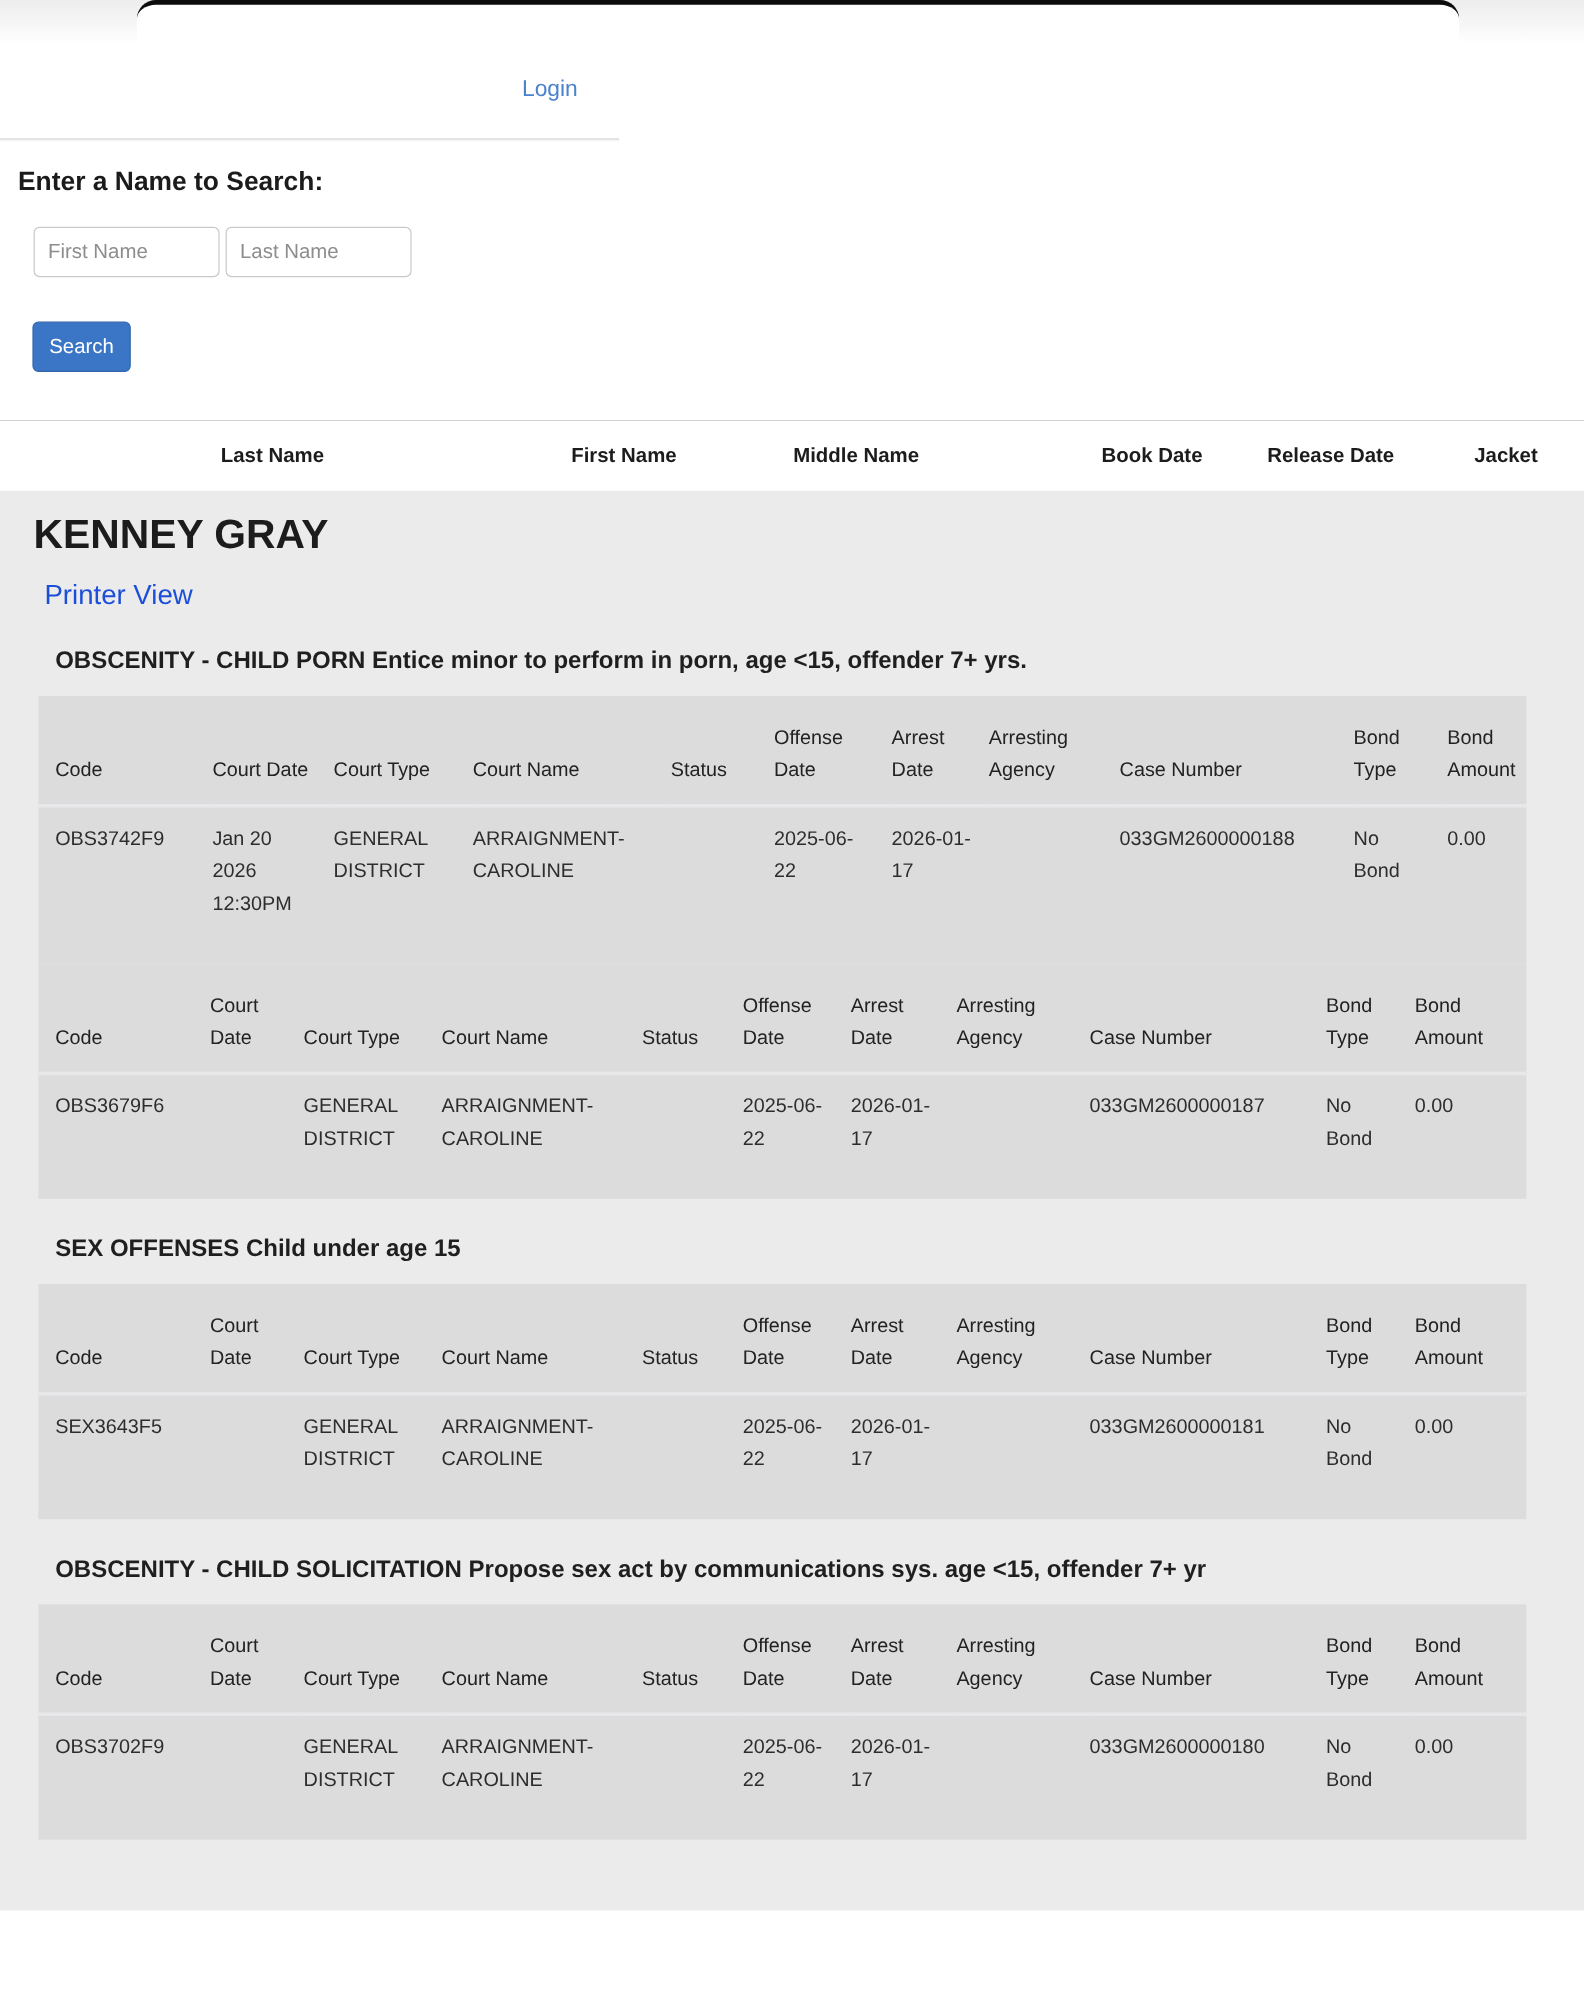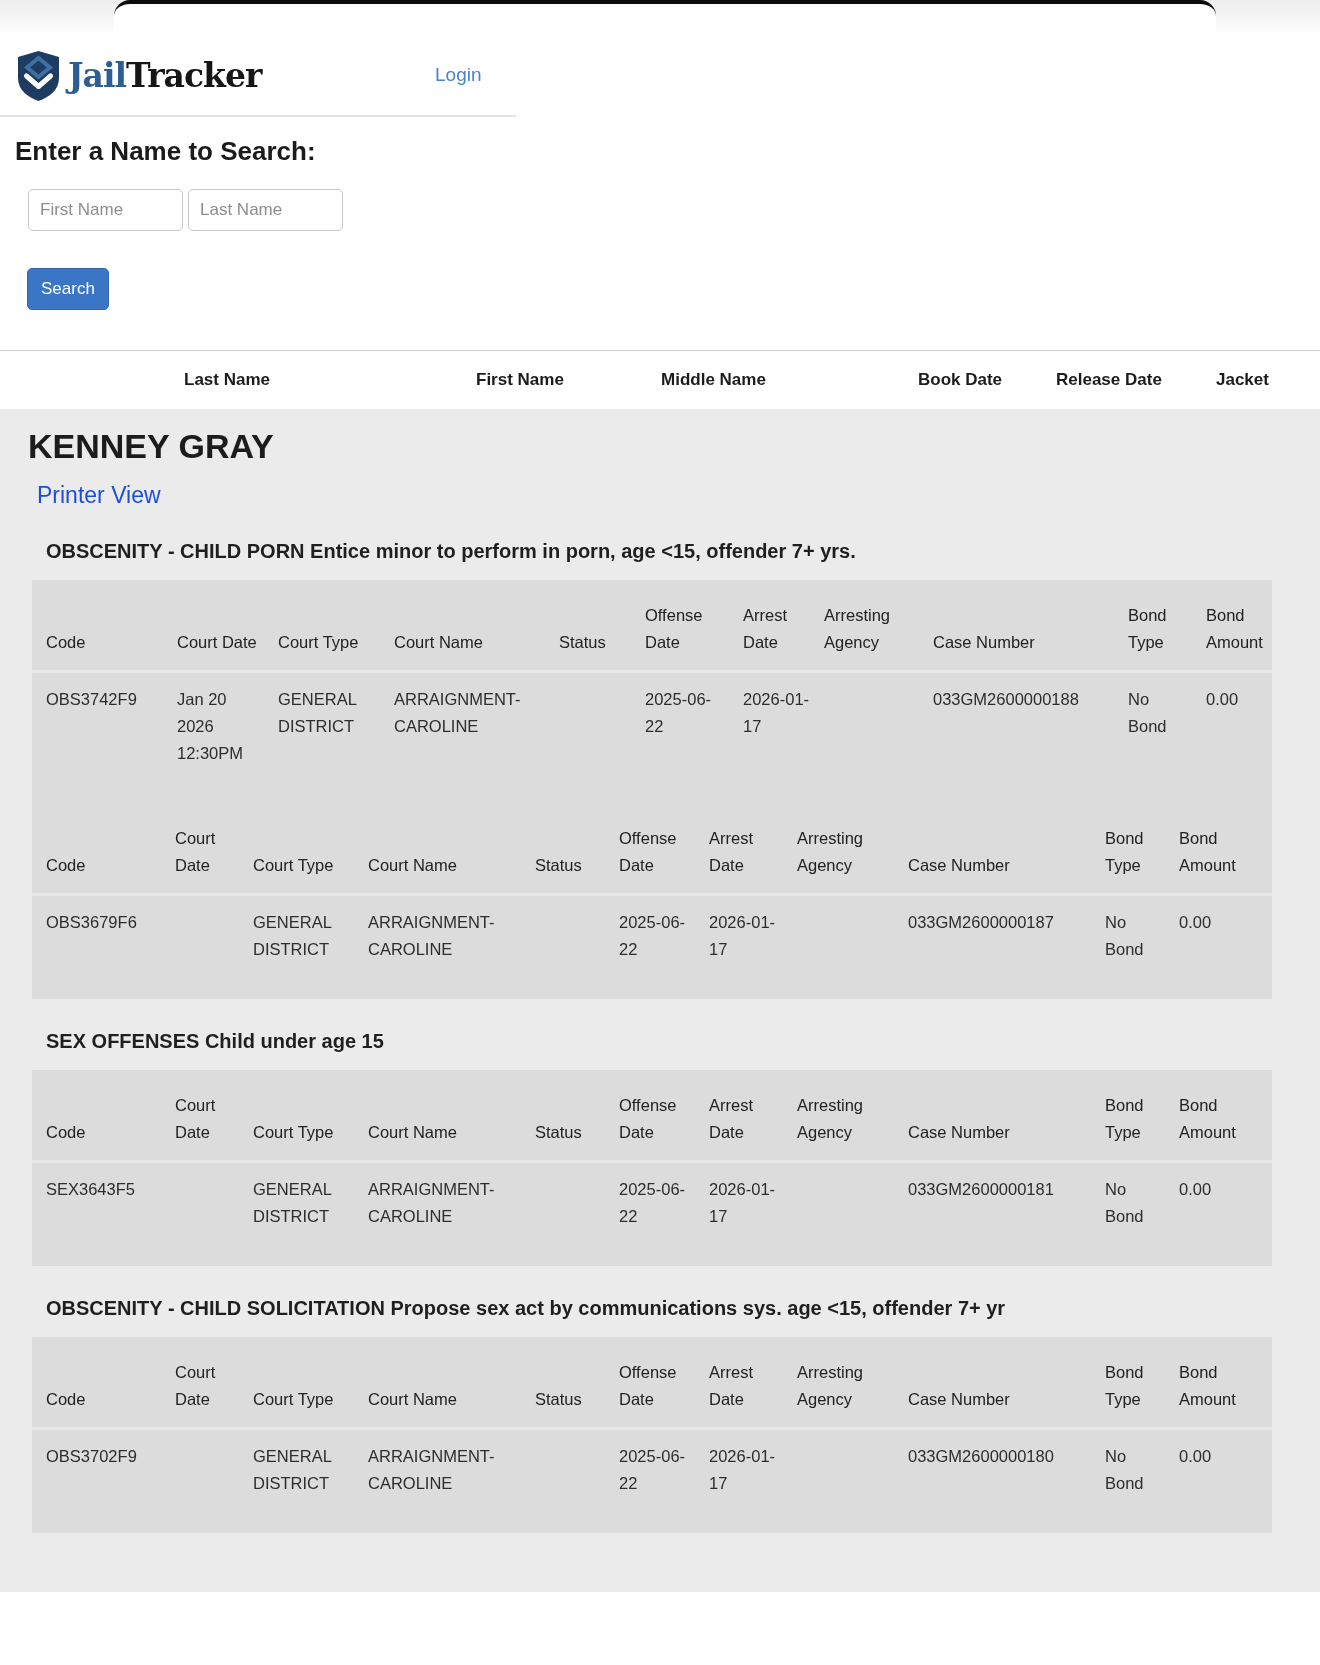--- a/index.html
+++ b/index.html
@@ -17,38 +17,38 @@
   .logo{position:absolute;left:18px;top:15px;display:flex;align-items:center;gap:9px;text-decoration:none}
   .logo svg{width:41px;height:50px;display:block}
   .logo-text{font-family:"DejaVu Serif",serif;font-weight:bold;font-size:33px;letter-spacing:-1px;line-height:50px}
   .jail{color:#2d5e93}
   .tracker{color:#161616}
   .login{position:absolute;left:435px;top:28px;font-size:19px;color:#4a82cc;text-decoration:none}
   .header-rule{position:absolute;left:0;bottom:0;width:516px;height:0;border-bottom:2px solid #e4e4e4}
 
   
   .search{height:233px;padding-top:16px}
-  .search h2{margin:0 11px 0 15px;font-size:26px;line-height:36px;font-weight:bold;color:#1b1b1b}
+  .search h2{margin:0 11px 0 15px;font-size:22px;line-height:36px;font-weight:bold;color:#1b1b1b}
   .fields{margin:20px 0 0 28px;display:flex;gap:5px}
   .fields input{width:155px;height:42px;border:1px solid #c9c9c9;border-radius:5px;padding:0 11px;
                 font-size:17px;color:#333;font-family:inherit;background:#fff}
   .fields input::placeholder{color:#8d8d8d;opacity:1}
   .btn{background:#3b75c5;color:#fff;border:1px solid #3366ad;border-radius:5px;font-size:17px;
        font-family:inherit;cursor:pointer}
   .search-btn{margin:37px 10px 0 27px;height:42px;padding:0 13px}
 
   
   .results{border-top:1px solid #d2d2d2}
   .r-head,.r-row{display:flex;align-items:center}
   .r-head{height:58px;font-weight:bold;font-size:17px;color:#1c1c1c;background:#fff}
   .r-row{height:74px;background:#f1f1f2;font-size:16.5px;color:#2e2e2e}
   .rc{padding-left:13px}
   .rc0{width:171px;padding-left:17px}
   .rc1{width:292px}.rc2{width:185px}.rc3{width:257px}.rc4{width:138px}.rc5{width:173px}
-  .rc6{width:104px;text-align:left;padding-left:0;padding-right:26px}
+  .rc6{width:104px;text-align:center;padding-left:0;padding-right:26px}
   .view-less-btn{width:112px;height:40px;padding:0}
 
   
   .detail{height:1183px;background:#ebebeb;overflow:hidden}
   .detail h1{margin:0;padding:18px 0 0 28px;font-size:34px;font-weight:bold;color:#1c1c1c;line-height:38px}
   .printer{display:inline-block;margin:17px 0 0 37px;font-size:23px;color:#1d4ed8;text-decoration:none}
   .charges-h{margin:41px 0 0 26px;font-size:27px;font-weight:bold;color:#1b1b1b;line-height:30px}
 
   .charge h3{margin:30px 60px 17px 46px;font-size:20px;font-weight:bold;color:#1f1f1f;line-height:24px}
   #charges-container .charge:first-child h3{}
@@ -73,28 +73,20 @@
   table.wide col.c10{width:66px}  table.narrow col.c10{width:93px}
 </style>
 </head>
 <body>
 
 <div class="top-zone">
   <div class="cap"></div>
 </div>
 
 <header class="site-header">
-  <a class="logo" href="#">
-    <svg viewBox="0 0 41 50" aria-hidden="true">
-      <path d="M20.5 0 L41 6 V27 C41 39 31 46.5 20.5 50 C10 46.5 0 39 0 27 V6 Z" fill="#1e3c62"></path>
-      <path d="M20.5 7 L32 16.5 L20.5 26 L9 16.5 Z" fill="none" stroke="#3f6fa3" stroke-width="4"></path>
-      <path d="M8.5 25 L20.5 35.5 L32.5 25" fill="none" stroke="#ffffff" stroke-width="5" stroke-linecap="round" stroke-linejoin="round"></path>
-    </svg>
-    <span class="logo-text"><span class="jail">Jail</span><span class="tracker">Tracker</span></span>
-  </a>
   <a class="login" href="#">Login</a>
   <div class="header-rule"></div>
 </header>
 
 <section class="search">
   <h2>Enter a Name to Search:</h2>
   <div class="fields">
     <input type="text" placeholder="First Name" style="">
     <input type="text" placeholder="Last Name" style="">
   </div>

